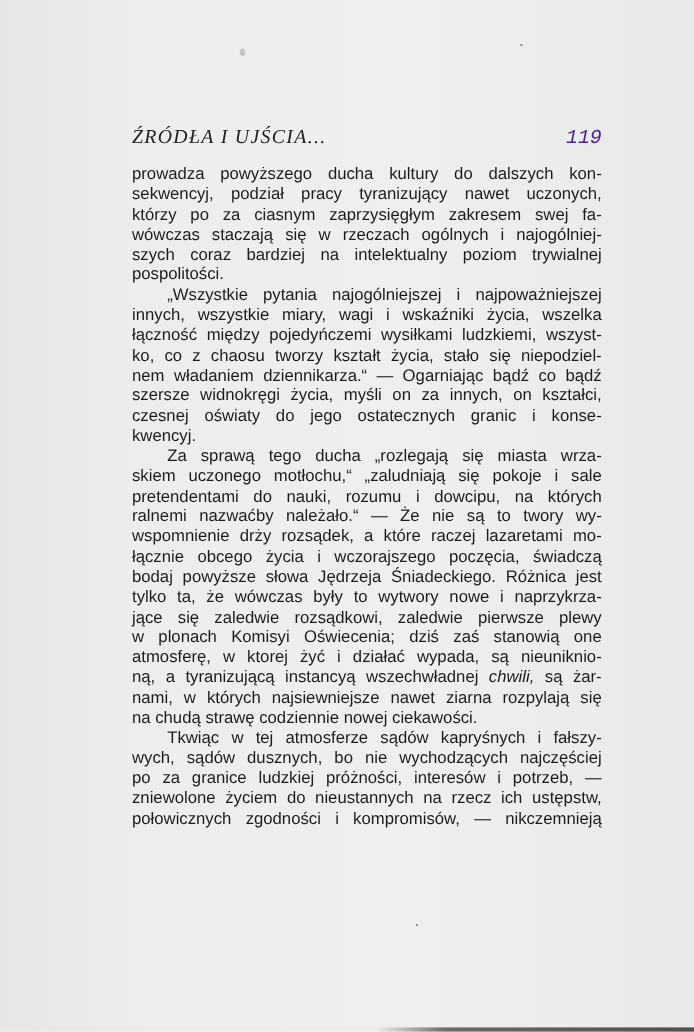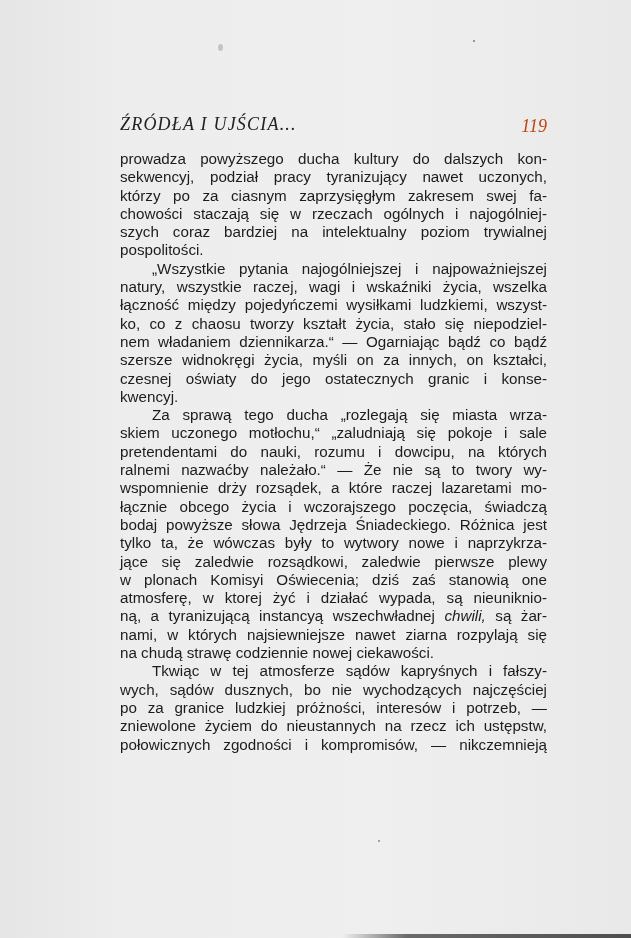--- a/index.html
+++ b/index.html
@@ -34,24 +34,24 @@
       font-family: "Liberation Serif", serif;
       font-style: italic;
       font-size: 18px;
       letter-spacing: 1.2px;
       color: #222;
     }
     .page-number {
       position: absolute;
       right: 0;
       top: 2px;
-      font-family: Liberation Serif, serif;
+      font-family: Liberation Mono, monospace;
       font-style: italic;
       font-size: 18px;
-      color: #c2410c;
+      color: #4c1d95;
     }
     .body-text {
       position: absolute;
       left: 88px;
       top: 150px;
       width: 427px;
     }
     .line {
       display: block;
       height: 18.3px;
@@ -95,28 +95,28 @@
     <span class="head-title">ŹRÓDŁA I UJŚCIA...</span>
     <span class="page-number">119</span>
   </div>
 
   <div class="body-text">
 
     <div>
       <span class="line">prowadza powyższego ducha kultury do dalszych kon-</span>
       <span class="line">sekwencyj, podział pracy tyranizujący nawet uczonych,</span>
       <span class="line">którzy po za ciasnym zaprzysięgłym zakresem swej fa-</span>
-      <span class="line">chowości staczają się w rzeczach ogólnych i najogólniej-</span>
+      <span class="line">wówczas staczają się w rzeczach ogólnych i najogólniej-</span>
       <span class="line">szych coraz bardziej na intelektualny poziom trywialnej</span>
       <span class="line last">pospolitości.</span>
     </div>
 
     <div>
       <span class="line indent">„Wszystkie pytania najogólniejszej i najpoważniejszej</span>
-      <span class="line">natury, wszystkie raczej, wagi i wskaźniki życia, wszelka</span>
+      <span class="line">innych, wszystkie miary, wagi i wskaźniki życia, wszelka</span>
       <span class="line">łączność między pojedyńczemi wysiłkami ludzkiemi, wszyst-</span>
       <span class="line">ko, co z chaosu tworzy kształt życia, stało się niepodziel-</span>
       <span class="line">nem władaniem dziennikarza.“ — Ogarniając bądź co bądź</span>
       <span class="line">szersze widnokręgi życia, myśli on za innych, on kształci,</span>
       <span class="line">czesnej oświaty do jego ostatecznych granic i konse-</span>
       <span class="line last">kwencyj.</span>
     </div>
 
     <div>
       <span class="line indent">Za sprawą tego ducha „rozlegają się miasta wrza-</span>

